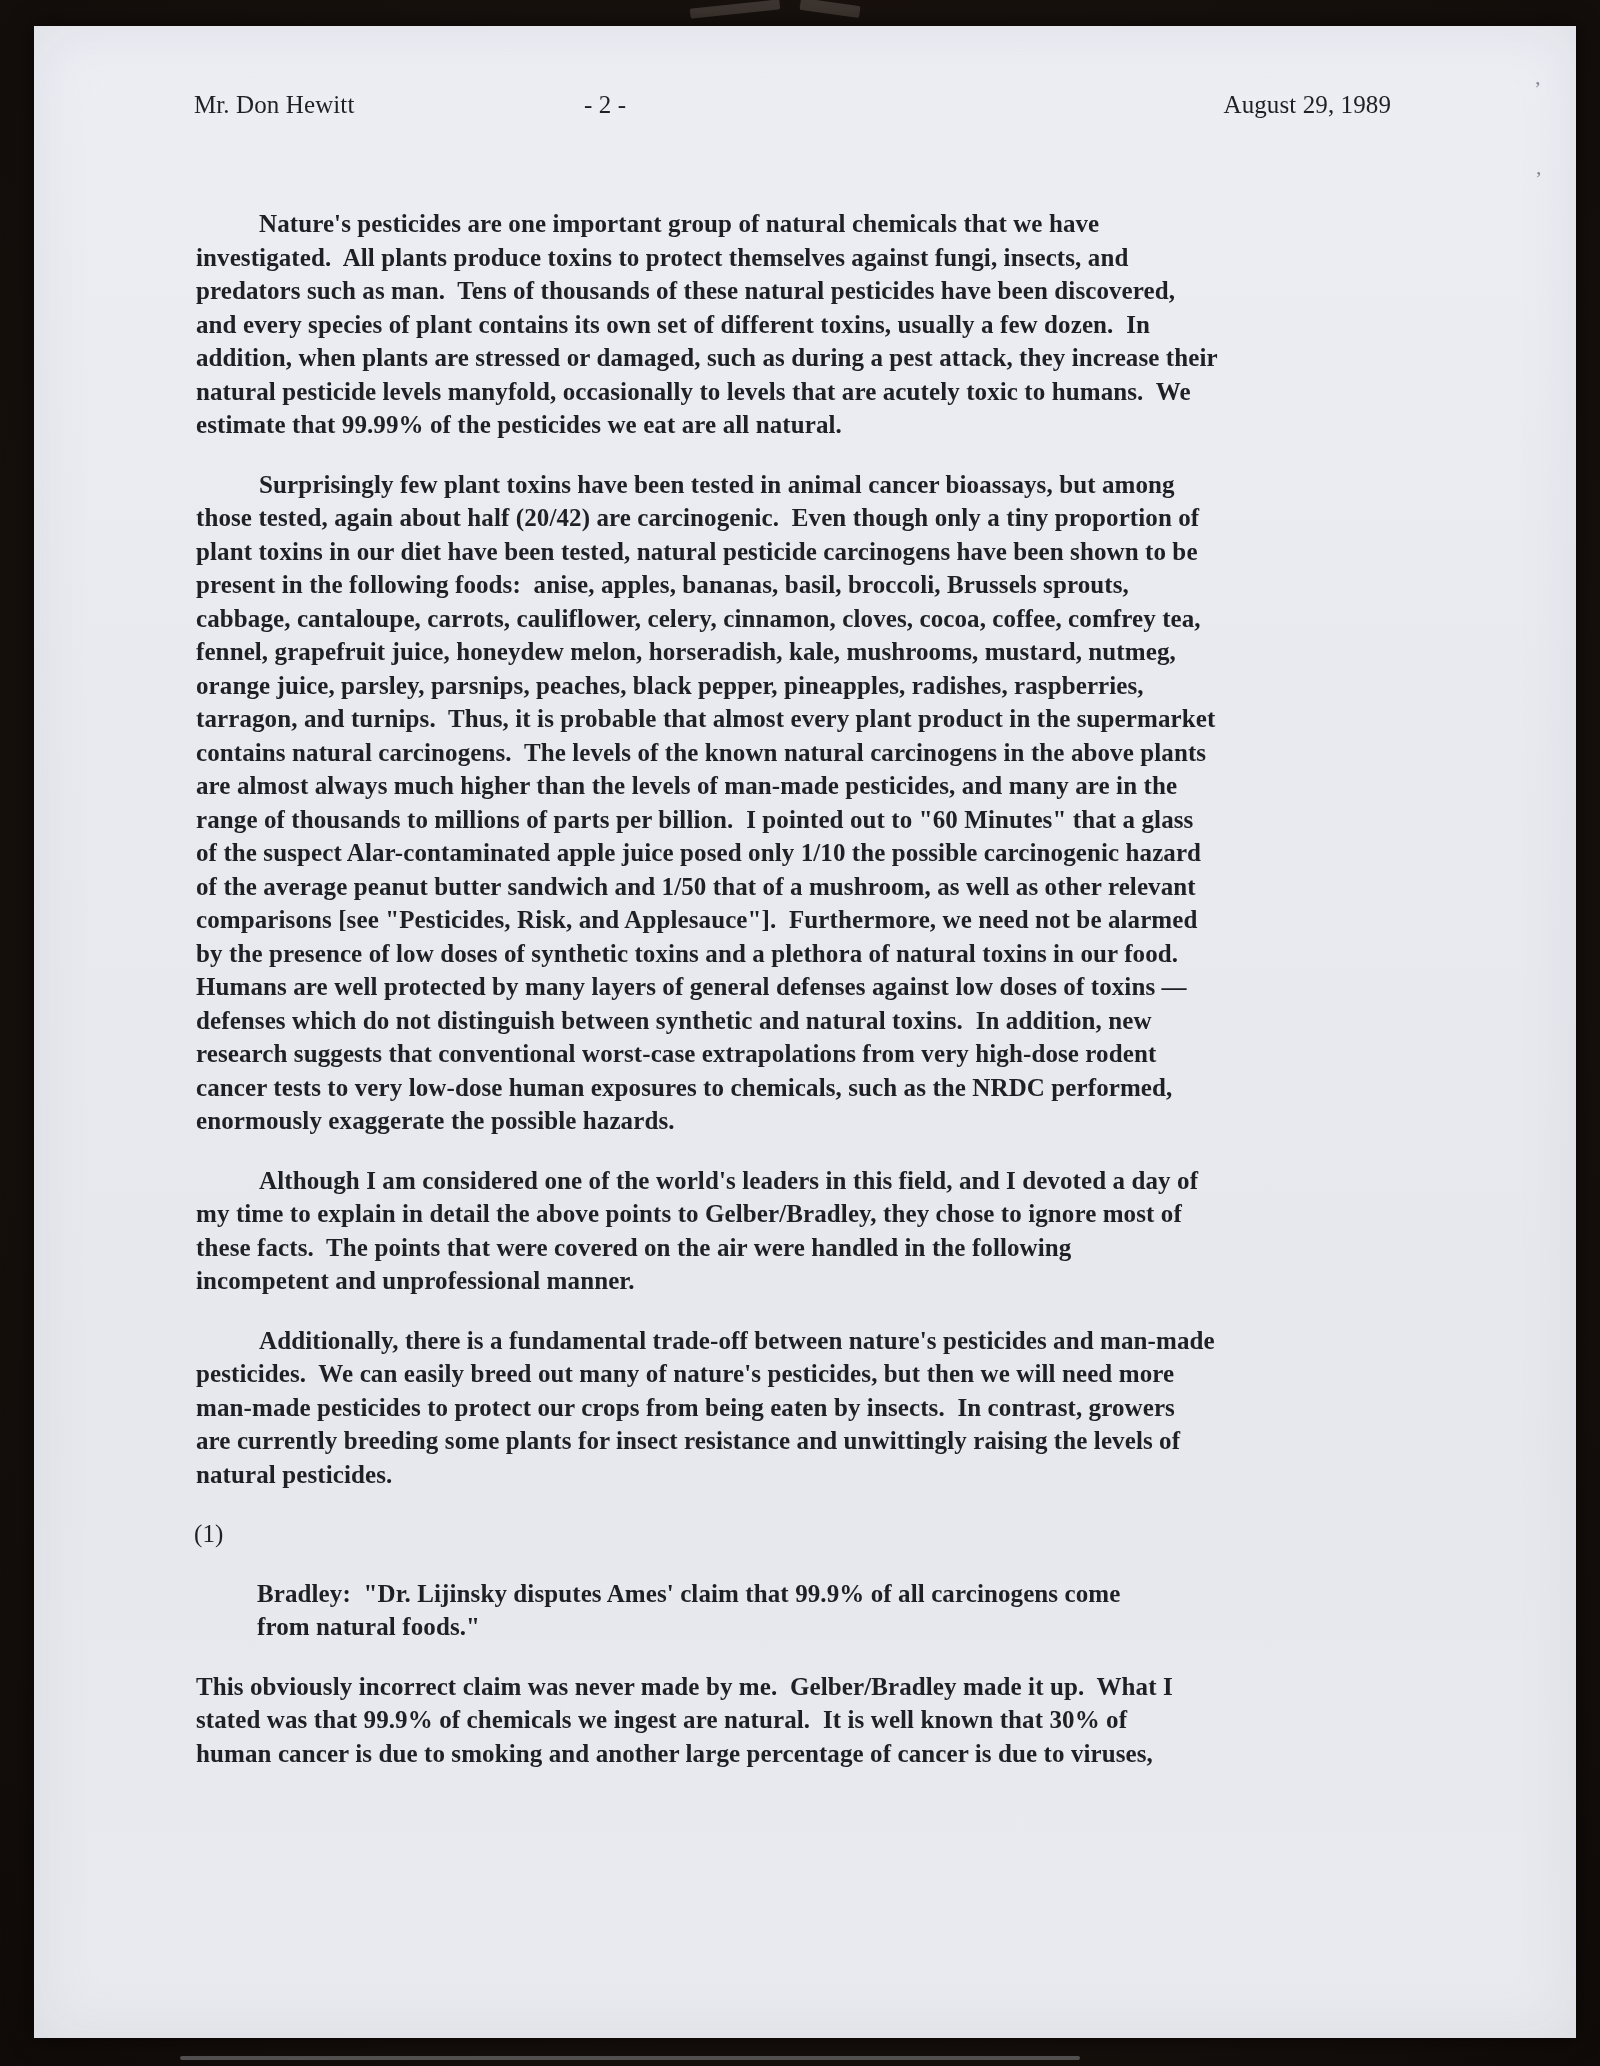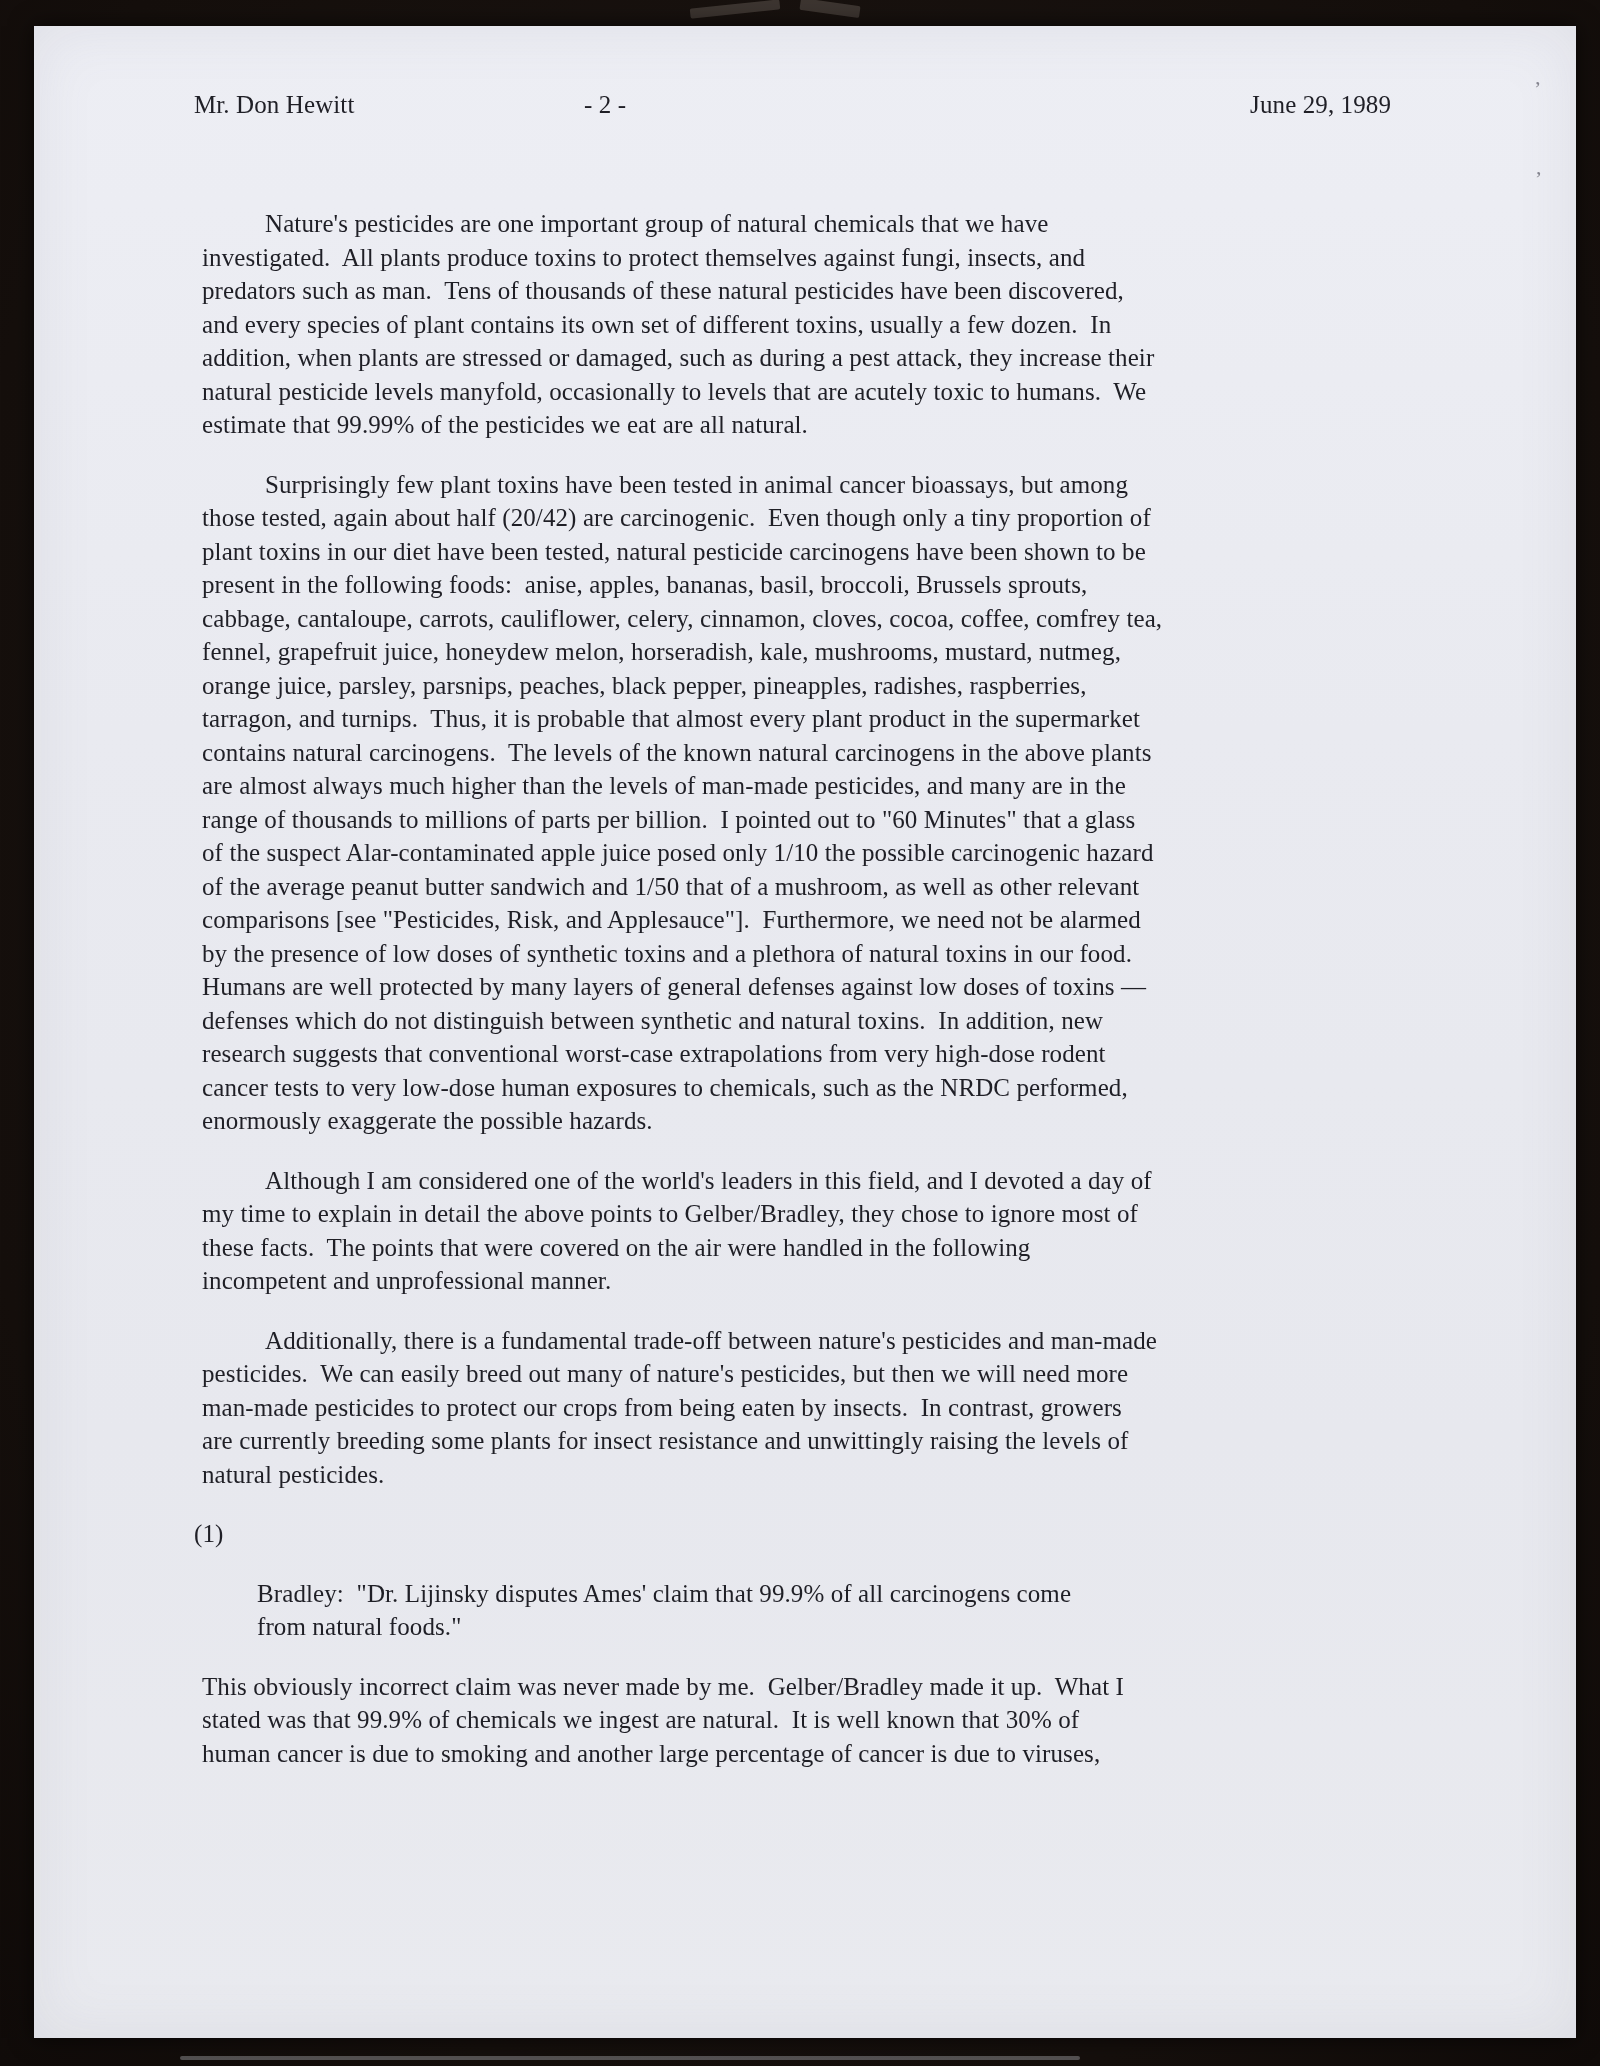--- a/index.html
+++ b/index.html
@@ -35,23 +35,24 @@
   }
   .header-row {
     position: relative;
     height: 34px;
     margin-bottom: 85px;
   }
   .h-left  { position: absolute; left: 0; top: 0; }
   .h-mid   { position: absolute; left: 390px; top: 0; }
   .h-right { position: absolute; right: 8px; top: 0; }
   p.para {
-    margin: 0 0 26px 8px;
+    margin: 0 0 26px 2px;
     white-space: pre-wrap;
     text-align: left;
+    font-weight: bold;
   }
   p.para.indent { text-indent: 63px; }
   p.para.quote  { margin-left: 63px; }
   .item {
     display: flex;
     margin: 0 0 26px 0;
   }
   .item .marker { width: 63px; flex: 0 0 63px; }
   .artifact {
     position: absolute;
@@ -85,21 +86,21 @@
   <span class="edge-mark m1"></span>
   <span class="edge-mark m2"></span>
   <span class="bottom-sliver"></span>
 
   <div class="paper">
     <div class="content">
 
       <div class="header-row">
         <span class="h-left">Mr. Don Hewitt</span>
         <span class="h-mid">- 2 -</span>
-        <span class="h-right">June 29, 1989</span>
+        <span class="h-right">August 29, 1989</span>
       </div>
 
       <p class="para indent">Nature's pesticides are one important group of natural chemicals that we have
 investigated.  All plants produce toxins to protect themselves against fungi, insects, and
 predators such as man.  Tens of thousands of these natural pesticides have been discovered,
 and every species of plant contains its own set of different toxins, usually a few dozen.  In
 addition, when plants are stressed or damaged, such as during a pest attack, they increase their
 natural pesticide levels manyfold, occasionally to levels that are acutely toxic to humans.  We
 estimate that 99.99% of the pesticides we eat are all natural.</p>
 

